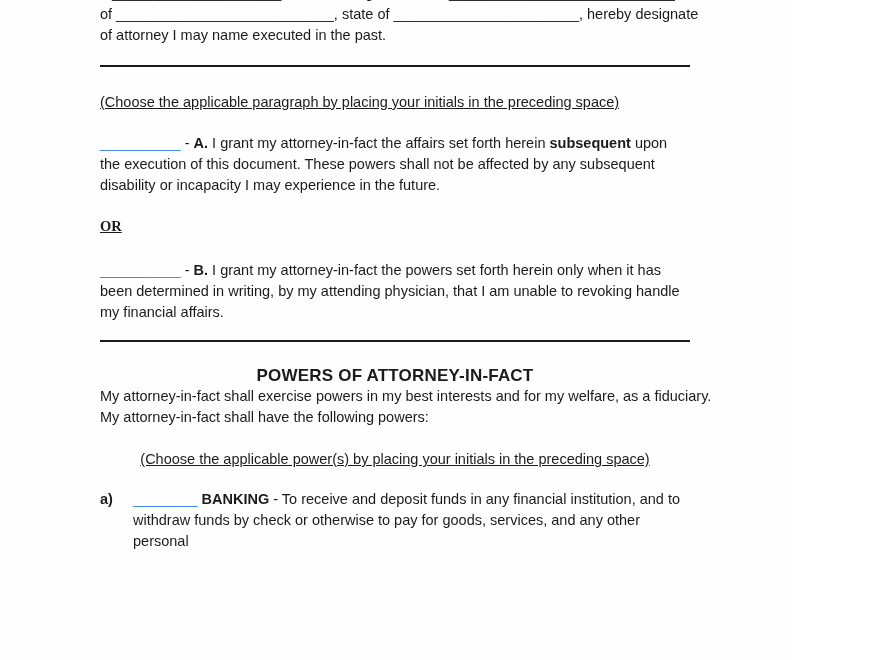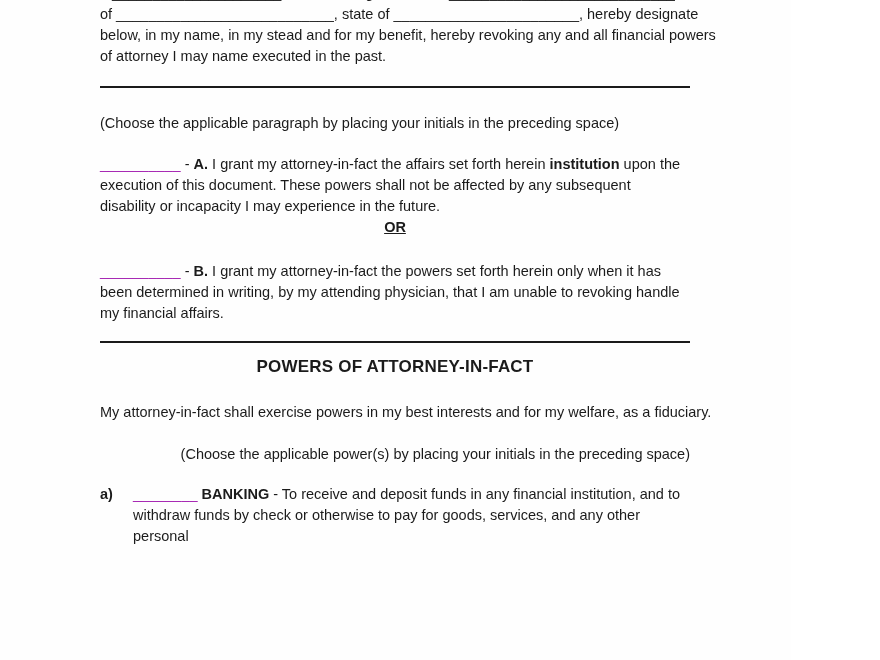--- a/index.html
+++ b/index.html
@@ -37,84 +37,86 @@
   }
   .rule.second { margin-top: 17px; }
   .section-heading {
     margin: 24px 0 0 0;
     font-size: 17px;
     font-weight: bold;
     text-align: center;
     line-height: 21px;
     letter-spacing: 0.2px;
   }
-  .section-heading.powers { margin-top: 13px; }
-  .instruction { margin-top: 25px; }
-  .instruction.centered { margin-top: 21px; text-align: right; }
+  .section-heading.powers { margin-top: 23px; }
+  .instruction { margin-top: 25px; text-decoration: underline; }
+  .instruction.centered { margin-top: 21px; text-align: center; }
   .para { margin: 20px 0 0 0; }
   .para.b { margin-top: 23px; }
   .or-line {
-    text-align: center;
+    margin-top: 20px;
+    text-align: left;
     font-weight: bold;
+    font-family: Liberation Serif, serif;
   }
   .or-line .or-text { text-decoration: underline; }
-  .powers-intro { margin-top: 25px; }
+  .powers-intro { }
   .item {
     margin: 19px 0 0 0;
     position: relative;
     padding-left: 33px;
   }
   .item-letter {
     position: absolute;
     left: 0;
     top: 0;
     font-weight: bold;
   }
   b, .bold { font-weight: bold; }
-  .blank { color: #a21caf; }
+  .blank { color: #3b82f6; }
 </style>
 </head>
 <body>
 
 <div class="page">
   <div class="content">
 
     <div class="clip-line">
       <div class="inner">I, _____________________ with a mailing address of ____________________________, city</div>
     </div>
 
     <div>
       <div class="line">of ___________________________, state of _______________________, hereby designate</div>
-      <div class="line">below, in my name, in my stead and for my benefit, hereby revoking any and all financial powers</div>
       <div class="line">of attorney I may name executed in the past.</div>
     </div>
 
     <hr class="rule">
 
 
     <div class="instruction">(Choose the applicable paragraph by placing your initials in the preceding space)</div>
 
     <div class="para a">
-      <span class="blank">__________</span><span> - </span><b>A.</b><span> I grant my attorney-in-fact the affairs set forth herein </span><b>institution</b><span> upon the execution of this document. These powers shall not be affected by any subsequent disability or incapacity I may experience in the future.</span>
+      <span class="blank">__________</span><span> - </span><b>A.</b><span> I grant my attorney-in-fact the affairs set forth herein </span><b>subsequent</b><span> upon the execution of this document. These powers shall not be affected by any subsequent disability or incapacity I may experience in the future.</span>
     </div>
 
     <div class="or-line">
       <span class="or-text">OR</span>
     </div>
 
     <div class="para b">
       <span class="blank">__________</span><span> - </span><b>B.</b><span> I grant my attorney-in-fact the powers set forth herein only when it has been determined in writing, by my attending physician, that I am unable to revoking handle my financial affairs.</span>
     </div>
 
     <hr class="rule second">
 
     <div class="section-heading powers">POWERS OF ATTORNEY-IN-FACT</div>
 
     <div class="powers-intro">
       <div class="line">My attorney-in-fact shall exercise powers in my best interests and for my welfare, as a fiduciary.</div>
+      <div class="line">My attorney-in-fact shall have the following powers:</div>
     </div>
 
     <div class="instruction centered">(Choose the applicable power(s) by placing your initials in the preceding space)</div>
 
     <div class="item">
       <span class="item-letter">a)</span><span class="blank">________</span> <b>BANKING</b><span> - To receive and deposit funds in any financial institution, and to withdraw funds by check or otherwise to pay for goods, services, and any other personal</span>
     </div>
 
   </div>
 </div>

